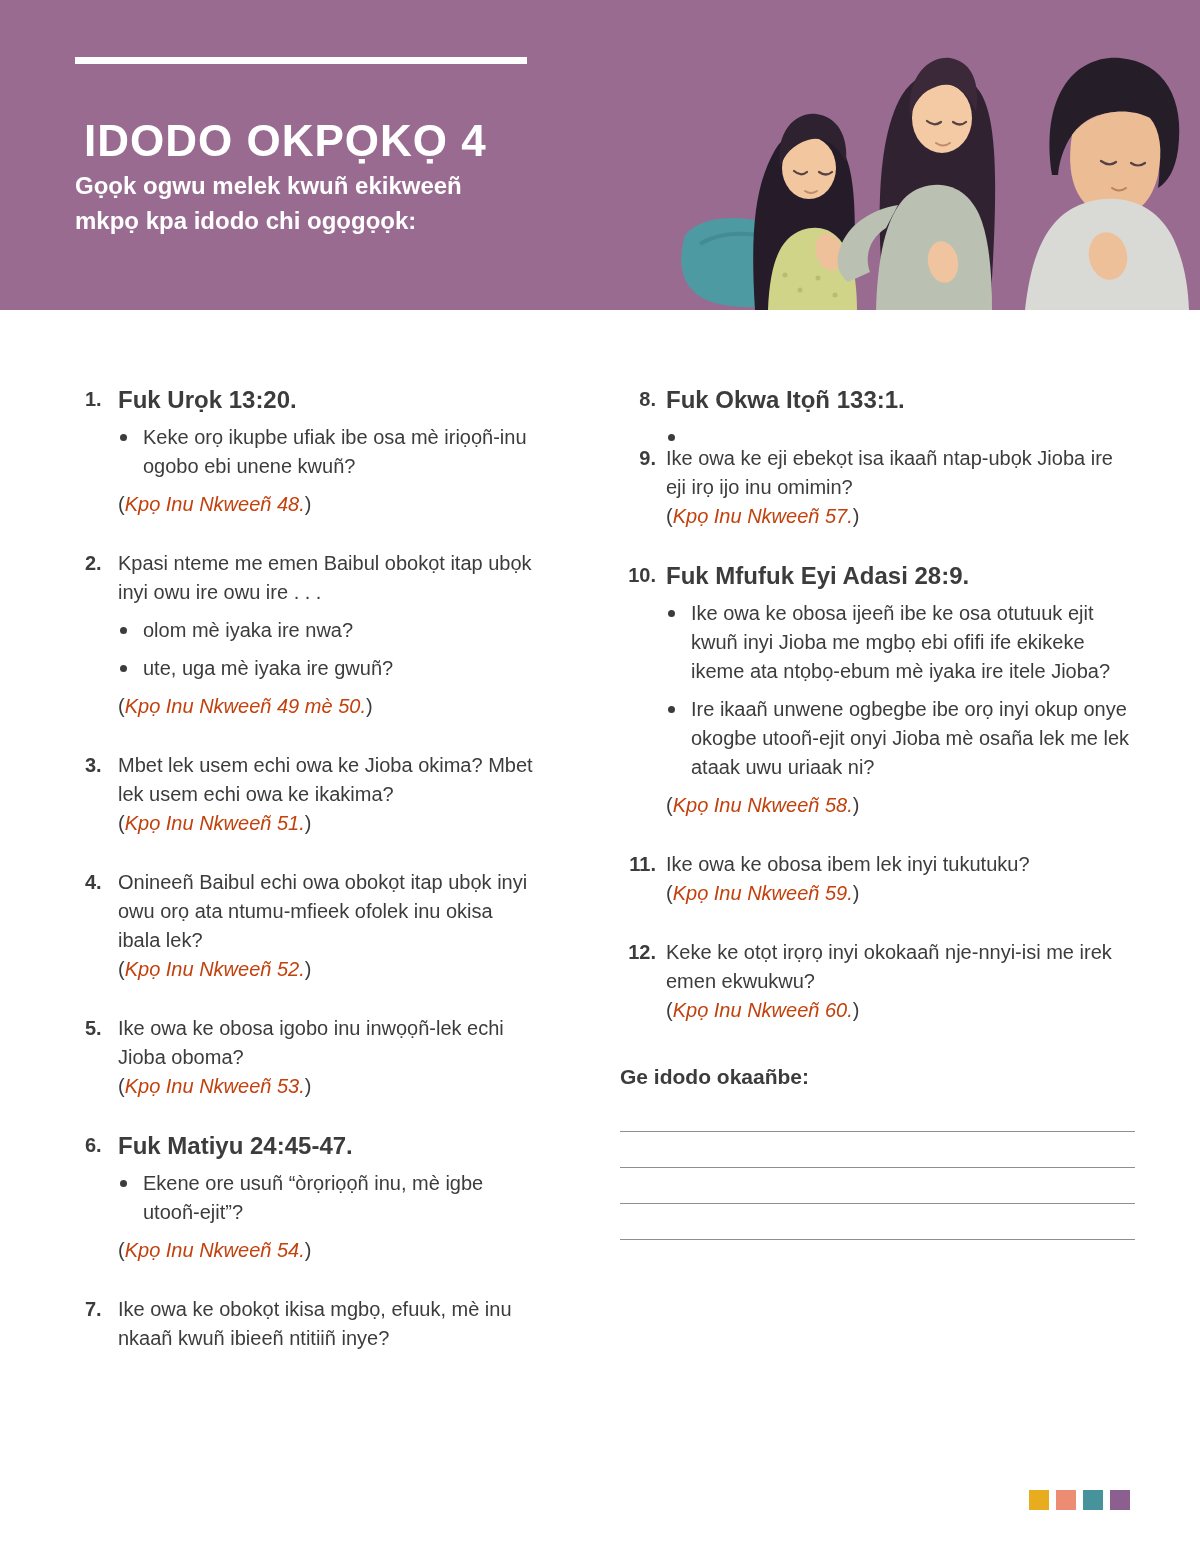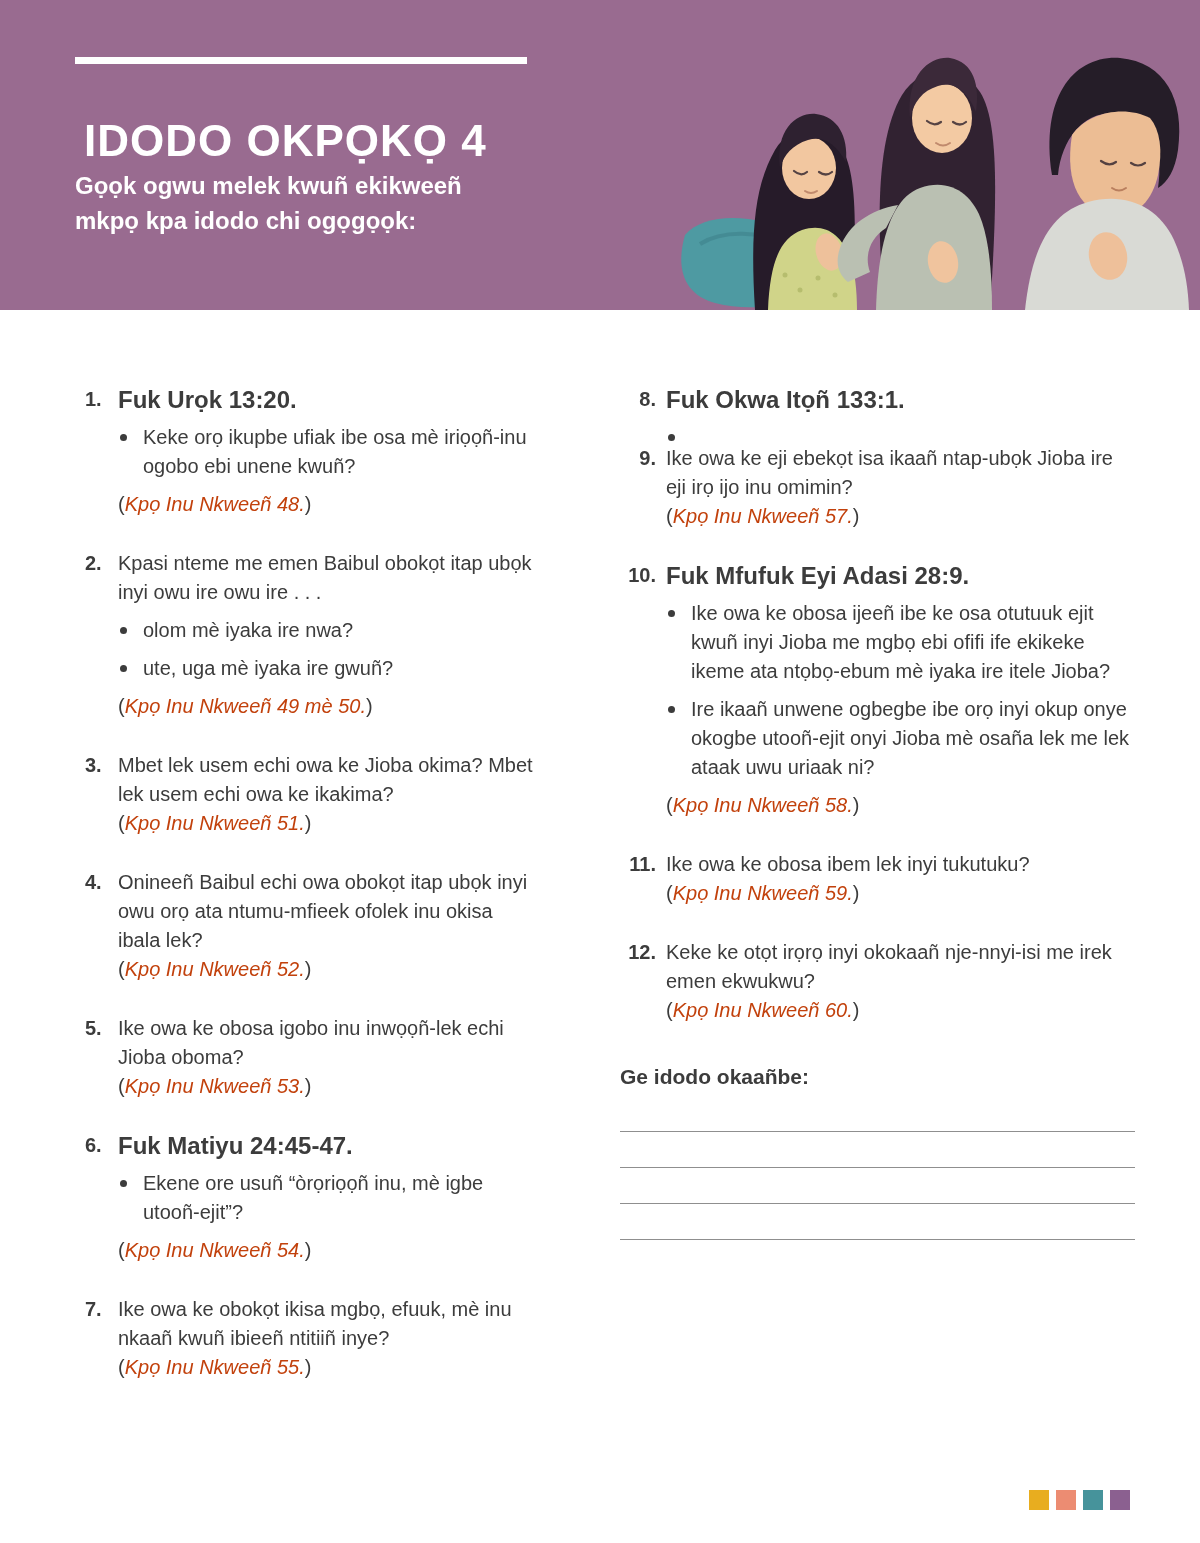--- a/index.html
+++ b/index.html
@@ -168,21 +168,20 @@
         <div class="bullet">
           <span class="dot"></span>
           <span>Ekene ore usuñ “òrọriọọñ inu, mè igbe utooñ-ejit”?</span>
         </div>
         <p class="ref after-bullets"><span class="paren">(</span><em class="ref-text">Kpọ Inu Nkweeñ 54.</em><span class="paren">)</span></p>
       </div>
 
       <div class="q">
         <span class="q-num">7.</span>
         <p class="q-text">Ike owa ke obokọt ikisa mgbọ, efuuk, mè inu nkaañ kwuñ ibieeñ ntitiiñ inye?</p>
-        <p class="ref"><span class="paren">(</span><em class="ref-text">Kpọ Inu Nkweeñ 55.</em><span class="paren">)</span></p>
       </div>
 
     </div>
 
     <div class="col-right">
 
       <div class="q">
         <span class="q-num">8.</span>
         <p class="q-heading">Fuk Okwa Itọñ 133:1.</p>
         <div class="bullet">

